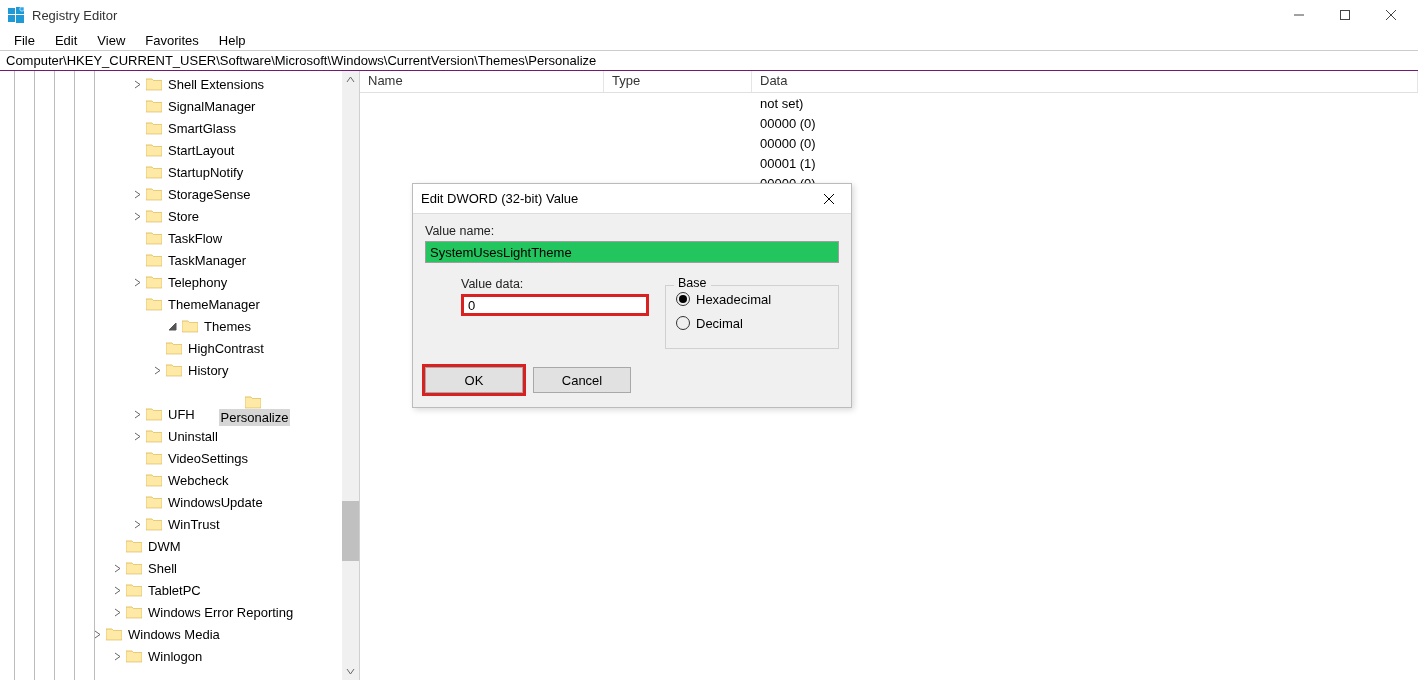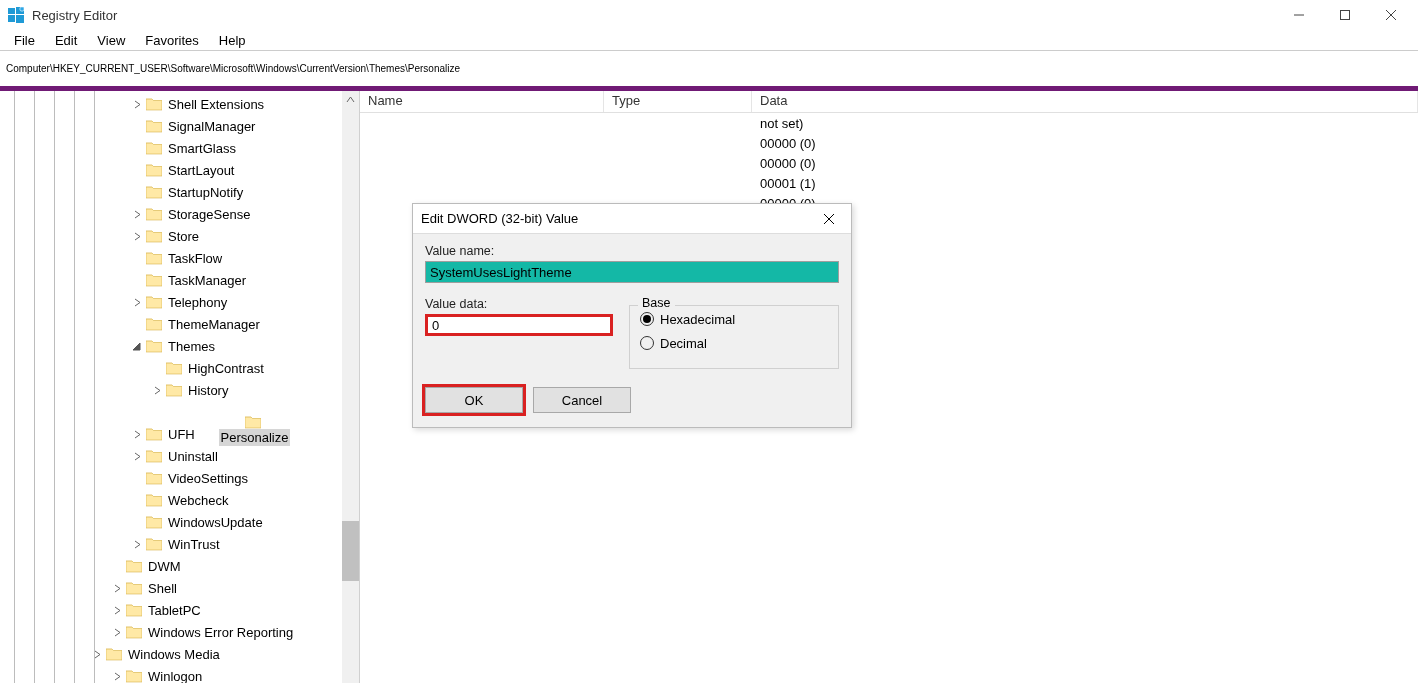--- a/index.html
+++ b/index.html
@@ -12,21 +12,21 @@
   .titlebar-spacer { flex: 1; }
   .win-controls { display: flex; }
   .win-btn { width: 46px; height: 30px; display: flex; align-items: center; justify-content: center; }
   .win-btn svg { stroke: #444; fill: none; }
 
   
   .menubar { display: flex; height: 20px; align-items: flex-end; padding: 0 4px; gap: 0; }
   .menubar span { padding: 2px 10px; }
 
   
-  .addressbar { border-top: 1px solid #ccc; border-bottom: 5px solid #701a75; padding: 12px 6px; font-size: 10px; }
+  .addressbar { border-top: 1px solid #ccc; border-bottom: 1px solid #701a75; padding: 2px 6px; font-size: 13px; }
 
   
   .main { display: flex; height: calc(683px - 30px - 20px - 24px); position: relative; }
 
   
   .tree-panel { width: 360px; border-right: 1px solid #d0d0d0; position: relative; overflow: hidden; }
   .tree-scroll { position: absolute; top: 0; right: 0; width: 17px; height: 100%; background: #f0f0f0; }
   .scroll-up, .scroll-down { position: absolute; width: 17px; height: 17px; display:flex; align-items:center; justify-content:center; }
   .scroll-up { top: 0; } .scroll-down { bottom: 0; }
   .scroll-thumb { position: absolute; left: 0; width: 17px; background: #c0c0c0; }
@@ -53,22 +53,22 @@
   .list-row { display:flex; height:20px; align-items:center; }
   .list-row .cell { padding: 0 8px; }
 
   
   .dialog { position: absolute; left: 412px; top: 112px; width: 440px; background: #f0f0f0; border: 1px solid #bbb; box-shadow: 2px 2px 6px rgba(0,0,0,0.15); }
   .dlg-titlebar { display:flex; align-items:center; height:30px; padding: 0 8px; background:#fff; border-bottom:1px solid #ddd; }
   .dlg-title { flex:1; }
   .dlg-close { width:28px; height:28px; display:flex; align-items:center; justify-content:center; }
   .dlg-body { padding: 10px 12px 14px 12px; }
   .field-label { font-size: 12.5px; color:#222; margin-bottom:3px; }
-  .text-input { width: 100%; height: 22px; border:1px solid #9e9e9e; background:#14b8a6; padding: 0 4px; font-size:13px; }
-  .dlg-row2 { display:flex; gap: 14px; margin-top: 14px; }
+  .text-input { width: 100%; height: 22px; border:1px solid #9e9e9e; background:#22c55e; padding: 0 4px; font-size:13px; }
+  .dlg-row2 { display:flex; gap: 14px; margin-top: 14px; margin-left: 36px; }
   .value-data-block { width: 190px; }
   .value-data-input { width: 188px; height: 22px; border:3px solid #d92121; background:#fff; padding:0 4px; font-size:13px; }
   .base-group { flex:1; border:1px solid #d0d0d0; padding: 6px 10px 8px 10px; position:relative; margin-top: 8px; }
   .base-legend { position:absolute; top:-10px; left:8px; background:#f0f0f0; padding: 0 4px; font-size:12.5px; }
   .radio-row { display:flex; align-items:flex-start; height:24px; gap:6px; }
   .radio { width:14px; height:14px; border-radius:50%; border:1px solid #333; display:flex; align-items:center; justify-content:center; }
   .radio.checked::after { content:""; width:8px; height:8px; border-radius:50%; background:#000; }
   .dlg-buttons { display:flex; justify-content:flex-start; gap: 10px; margin-top: 18px; }
   .btn { width: 98px; height: 26px; border:1px solid #a8a8a8; background: #e1e1e1; display:flex; align-items:center; justify-content:center; font-size:13px; }
   .btn.ok { outline: 3px solid #d92121; }
@@ -227,21 +227,21 @@
           <span class="tree-label">Telephony</span>
         </div>
         <div class="tree-row" style="padding-left: 130px;">
           <span class="expander"></span>
           <span class="folder-icon"><svg viewBox="0 0 16 14">
               <path d="M0 2 h6 l1.5 1.5 H16 V13 H0 Z" fill="#ffe9a6" stroke="#d6b24a" stroke-width="0.6"></path>
               <path d="M0 2 h6 l1.5 1.5 H16" fill="none" stroke="#e6c76a" stroke-width="0.4"></path>
             </svg></span>
           <span class="tree-label">ThemeManager</span>
         </div>
-        <div class="tree-row" style="padding-left: 130px;">
+        <div class="tree-row" style="padding-left: 130px; margin-left: 36px;">
           <span class="expander open">
             <svg width="9" height="9">
               <polygon points="7,1 7,8 0,8"></polygon>
             </svg>
           </span>
           <span class="folder-icon"><svg viewBox="0 0 16 14">
               <path d="M0 2 h6 l1.5 1.5 H16 V13 H0 Z" fill="#ffe9a6" stroke="#d6b24a" stroke-width="0.6"></path>
               <path d="M0 2 h6 l1.5 1.5 H16" fill="none" stroke="#e6c76a" stroke-width="0.4"></path>
             </svg></span>
           <span class="tree-label">Themes</span>

